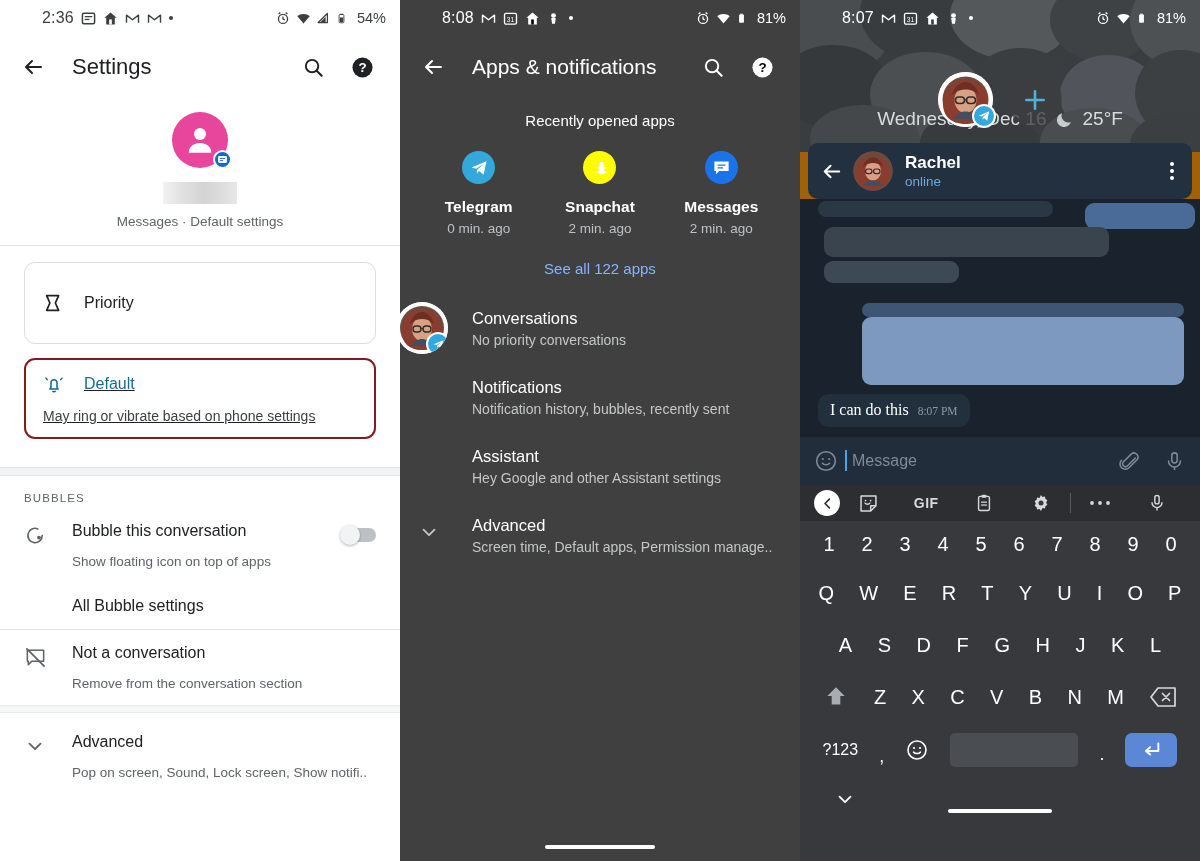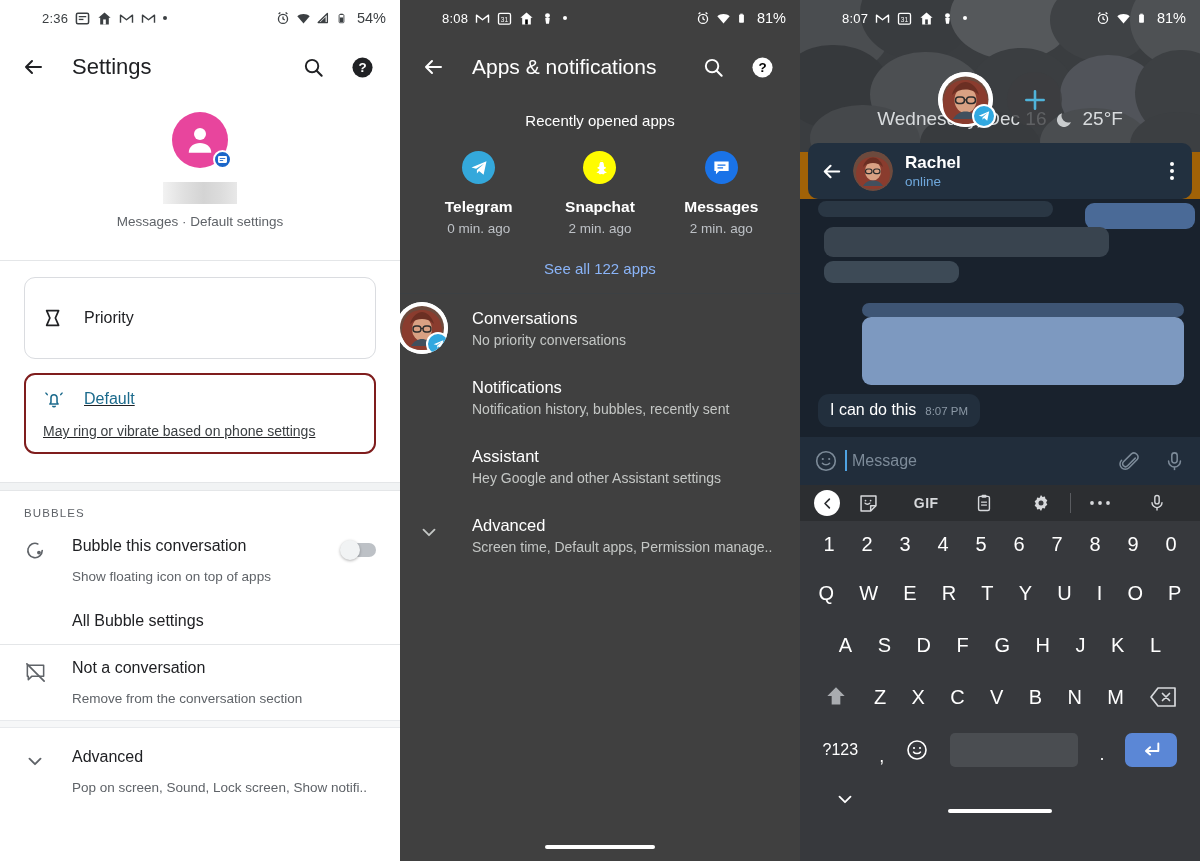--- a/index.html
+++ b/index.html
@@ -5,34 +5,34 @@
   * { margin:0; padding:0; box-sizing:border-box; }
   html,body { width:1200px; height:861px; overflow:hidden; background:#000; }
   body { font-family:"Liberation Sans", sans-serif; }
   .screens { display:flex; width:1200px; height:861px; }
   .panel { width:400px; height:861px; position:relative; overflow:hidden; }
 
   
   .statusbar { height:36px; display:flex; align-items:center; padding:0 14px; font-size:14px; }
   .sb-left { display:flex; align-items:center; gap:7px; margin-left:28px; }
   .sb-right { margin-left:auto; display:flex; align-items:center; gap:5px; }
-  .sb-time { font-size:13px; letter-spacing:.2px; }
+  .sb-time { font-size:16px; letter-spacing:.2px; }
   .sb-ic { width:15px; height:15px; display:inline-block; }
   .sb-dot { width:4px; height:4px; border-radius:50%; display:inline-block; }
   .sb-pct { font-size:14.5px; margin-left:1px; }
 
   
   .p-left { background:#ffffff; color:#202124; }
   .p-left .statusbar { color:#3c4043; }
   .appbar { height:62px; display:flex; align-items:center; padding:0 16px; }
   .appbar .back { width:34px; height:34px; display:flex; align-items:center; justify-content:center; }
   .appbar .title { font-size:22px; margin-left:22px; font-weight:400; }
   .appbar .acts { margin-left:auto; display:flex; align-items:center; gap:26px; padding-right:10px; }
 
-  .profile { text-align:center; padding-top:14px; padding-bottom:31px; border-bottom:1px solid #e4e6e8; }
+  .profile { text-align:center; padding-top:14px; padding-bottom:16px; border-bottom:1px solid #e4e6e8; }
   .avatar-wrap { position:relative; width:56px; height:56px; margin:0 auto; }
   .avatar-pink { width:56px; height:56px; border-radius:50%; background:#e8459d; display:flex; align-items:center; justify-content:center; }
   .badge-msg { position:absolute; right:-4px; bottom:-1px; width:19px; height:19px; border-radius:50%; background:#1b66c9; border:2px solid #fff; display:flex; align-items:center; justify-content:center; }
   .blurname { width:74px; height:22px; margin:14px auto 0; background:linear-gradient(90deg,#f2f2f2 0%,#e0e0e0 28%,#d4d4d4 55%,#dcdcdc 78%,#e8e8e8 100%); }
   .profile-sub { font-size:13.5px; color:#5f6368; margin-top:10px; }
 
   .importance { padding:16px 24px 8px; }
   .imp-card { border:1px solid #dadce0; border-radius:11px; padding:29px 18px; margin-bottom:14px; background:#fff; }
   .imp-card.sel { border:2px solid #7f1d1d; padding:13px 17px;text-decoration:underline; }
   .imp-row { display:flex; align-items:center; gap:19px; }
@@ -88,21 +88,21 @@
 
   .tg-hdr { position:absolute; top:143px; left:8px; width:384px; height:56px; background:#22303f; border-radius:10px; display:flex; align-items:center; padding:0 12px; z-index:4; }
   .tg-hdr .av { width:40px; height:40px; border-radius:50%; overflow:hidden; margin-left:10px; }
   .tg-name { font-size:17px; font-weight:bold; }
   .tg-status { font-size:13.5px; color:#6fa8dc; margin-top:1px; }
   .kebab { margin-left:auto; display:flex; flex-direction:column; gap:3px; padding-right:6px; }
   .kebab i { width:4px; height:4px; border-radius:50%; background:#fff; display:block; }
 
   .chat-area { position:absolute; top:199px; left:0; width:400px; height:238px; background:#19222d; overflow:hidden; }
   .blurmsg { position:absolute; border-radius:9px; }
-  .msg-in { position:absolute; left:18px; bottom:10px; background:#222f3d; border-radius:11px; padding:7px 12px 8px; display:flex; align-items:baseline; gap:9px; }
+  .msg-in { position:absolute; left:18px; bottom:10px; background:#222f3d; border-radius:11px; padding:7px 12px 8px; display:flex; align-items:baseline; gap:9px;font-family:Liberation Serif, serif; }
   .msg-in .txt { font-size:16px; color:#fff; }
   .msg-in .tm { font-size:11.5px; color:#8b98a5; }
 
   .composer { position:absolute; top:437px; left:0; width:400px; height:48px; background:#212d3b; display:flex; align-items:center; padding:0 14px; }
   .comp-ph { font-size:16px; color:#7d8b99; margin-left:14px; position:relative; }
   .caret { position:absolute; left:-7px; top:-2px; width:2px; height:21px; background:#4fa3e3; }
   .comp-acts { margin-left:auto; display:flex; align-items:center; gap:22px; }
 
   
   .kb { position:absolute; top:485px; left:0; width:400px; height:376px; background:#37393d; }

